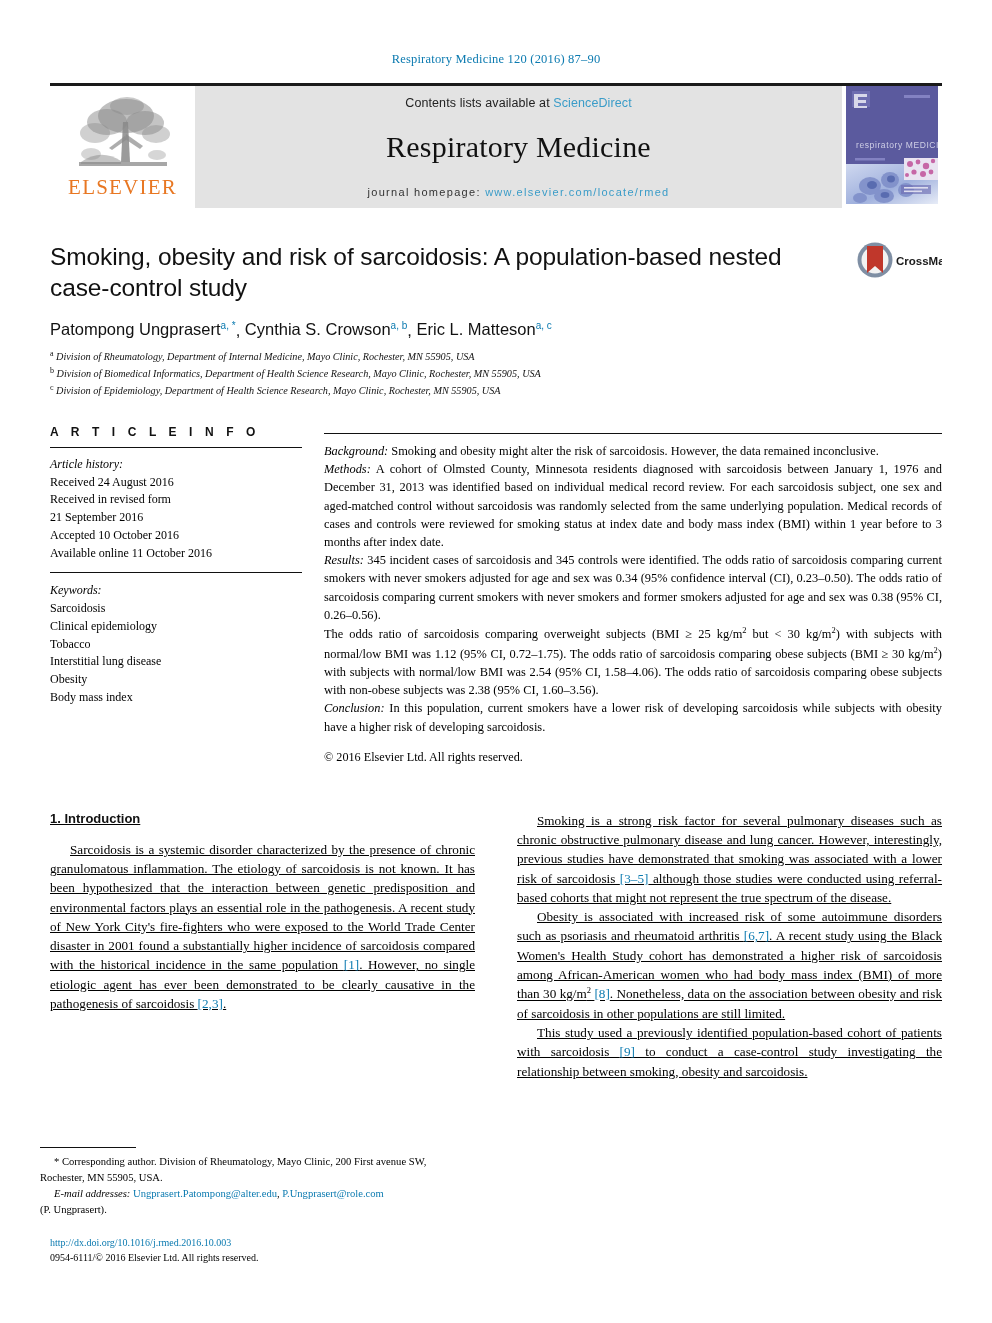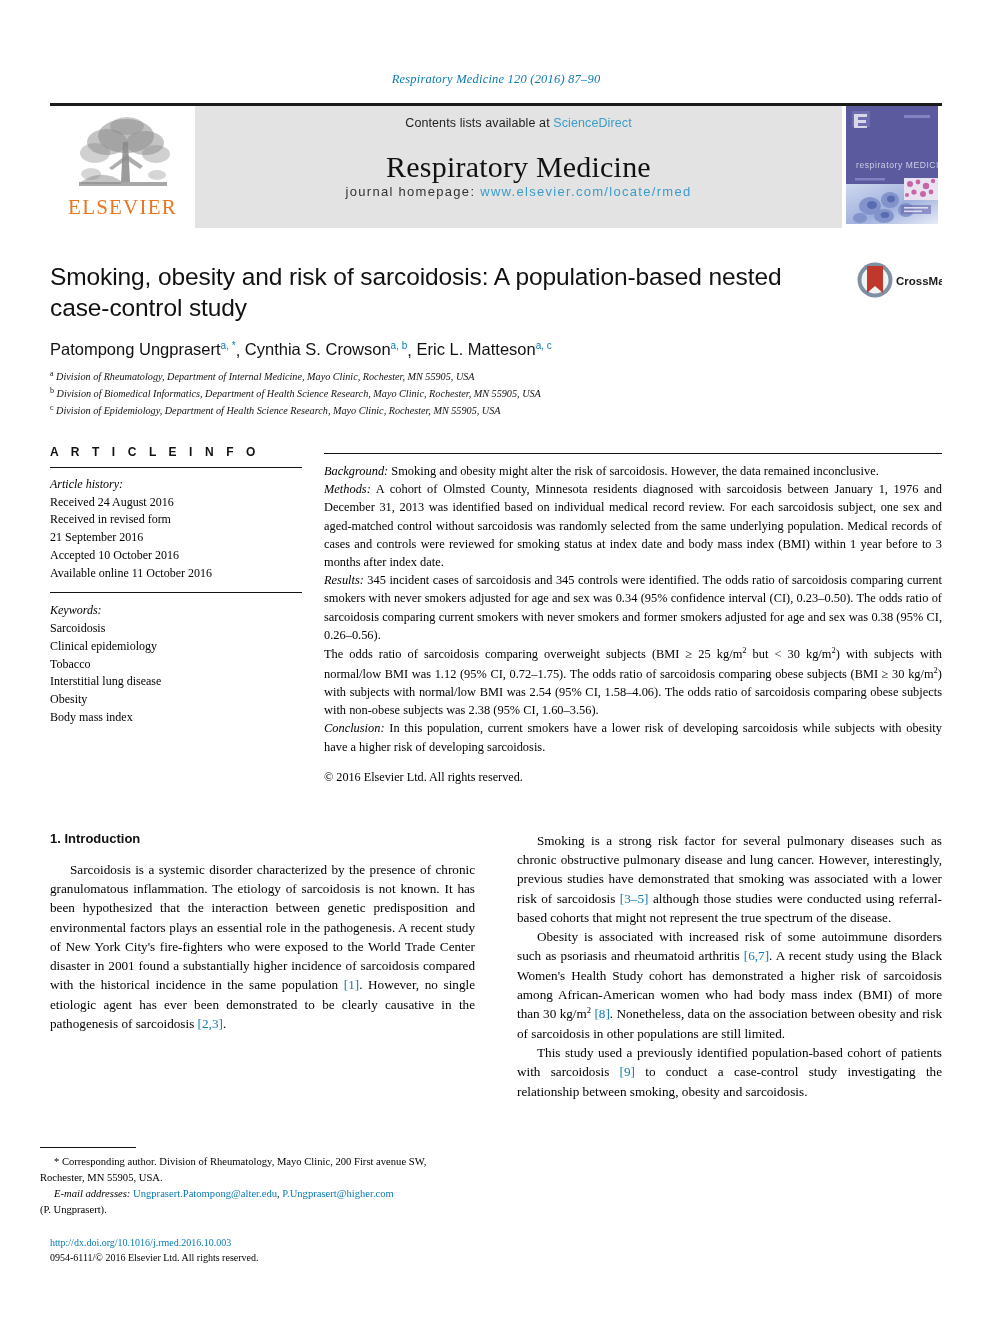--- a/index.html
+++ b/index.html
@@ -23,23 +23,22 @@
     box-sizing: border-box;
     padding: 0 50px;
   }
 
   
   .running-head {
     text-align: center;
     color: #0b7ab0;
     font-size: 12.5px;
     letter-spacing: .2px;
-    padding-top: 72px;
+    padding-top: 52px;
     font-family: "Liberation Serif", serif;
-    font-style: italic;
   }
 
   
   .banner {
     margin-top: 16px;
     border-top: 3px solid #1a1a1a;
     display: flex;
     align-items: stretch;
     height: 122px;
   }
@@ -81,22 +80,23 @@
   }
   .contents-line .sd { color: #3a9cc8; }
   .journal-name {
     font-family: "Liberation Serif", serif;
     font-size: 30px;
     color: #111;
     margin-top: 20px;
     letter-spacing: .2px;
   }
   .homepage-line {
-    font-family: "Liberation Sans", sans-serif;
-    font-size: 13px;
+    margin-top: 22px;
+    font-family: "Liberation Sans", sans-serif;
+    font-size: 11px;
     color: #333;
     letter-spacing: 1.3px;
   }
   .homepage-line .url { color: #3a9cc8; }
   .banner-cover {
     width: 100px;
     flex: 0 0 100px;
     display: flex;
     align-items: flex-start;
     justify-content: center;
@@ -202,20 +202,21 @@
     font-size: 12.2px;
   }
 
   sup.sm { font-size: 8.5px; vertical-align: super; }
 
   
   .body-cols {
     margin-top: 44px;
     display: flex;
     gap: 42px;
+    text-decoration: underline;
   }
   .body-col {
     flex: 1 1 0;
     width: 0;
   }
   .section-title {
     font-family: "Liberation Sans", sans-serif;
     font-size: 13px;
     font-weight: bold;
     color: #111;
@@ -431,21 +432,21 @@
       <p><span>Smoking is a strong risk factor for several pulmonary diseases such as chronic obstructive pulmonary disease and lung cancer. However, interestingly, previous studies have demonstrated that smoking was associated with a lower risk of sarcoidosis </span><span class="cite">[3–5]</span><span> although those studies were conducted using referral-based cohorts that might not represent the true spectrum of the disease.</span></p>
       <p><span>Obesity is associated with increased risk of some autoimmune disorders such as psoriasis and rheumatoid arthritis </span><span class="cite">[6,7]</span><span>. A recent study using the Black Women's Health Study cohort has demonstrated a higher risk of sarcoidosis among African-American women who had body mass index (BMI) of more than 30 kg/m</span><sup class="sm">2</sup> <span class="cite">[8]</span><span>. Nonetheless, data on the association between obesity and risk of sarcoidosis in other populations are still limited.</span></p>
       <p><span>This study used a previously identified population-based cohort of patients with sarcoidosis </span><span class="cite">[9]</span><span> to conduct a case-control study investigating the relationship between smoking, obesity and sarcoidosis.</span></p>
     </div>
   </div>
 
   <div class="footnote">
     <div class="footnote-rule"></div>
     <div class="footnote-body">
       <div class="fn-indent"><span class="star">*</span><span> Corresponding author. Division of Rheumatology, Mayo Clinic, 200 First avenue SW, Rochester, MN 55905, USA.</span></div>
-      <div class="fn-indent"><span class="email-label">E-mail addresses:</span> <span class="mail">Ungprasert.Patompong@alter.edu</span><span>, </span><span class="mail">P.Ungprasert@higher.com</span></div>
+      <div class="fn-indent"><span class="email-label">E-mail addresses:</span> <span class="mail">Ungprasert.Patompong@alter.edu</span><span>, </span><span class="mail">P.Ungprasert@role.com</span></div>
       <div>(P. Ungprasert).</div>
     </div>
   </div>
 
   <div class="bottom-matter">
     <div class="doi-link">http://dx.doi.org/10.1016/j.rmed.2016.10.003</div>
     <div>0954-6111/© 2016 Elsevier Ltd. All rights reserved.</div>
   </div>
 
 </div>

